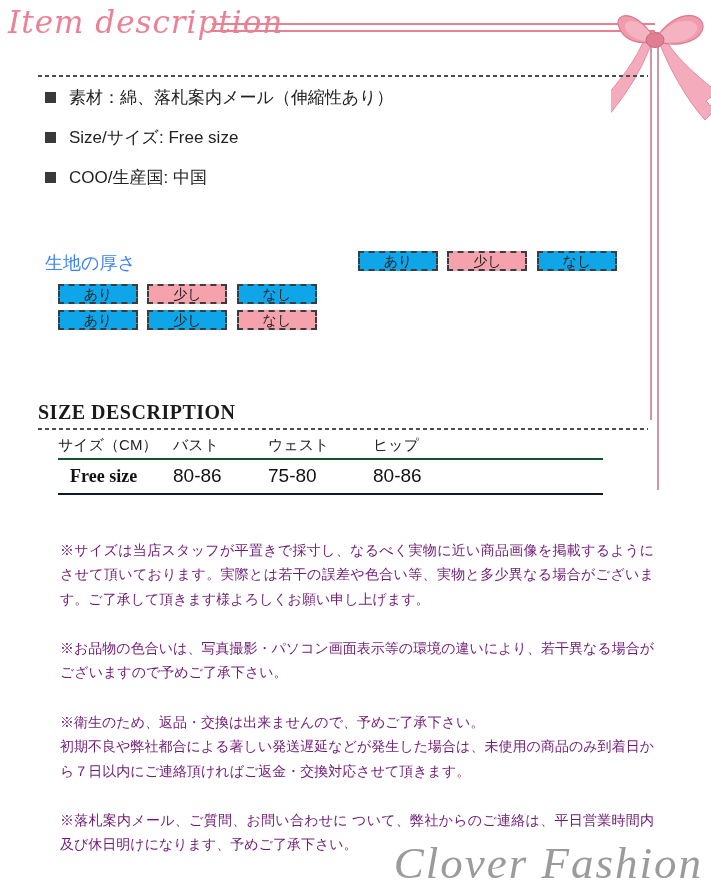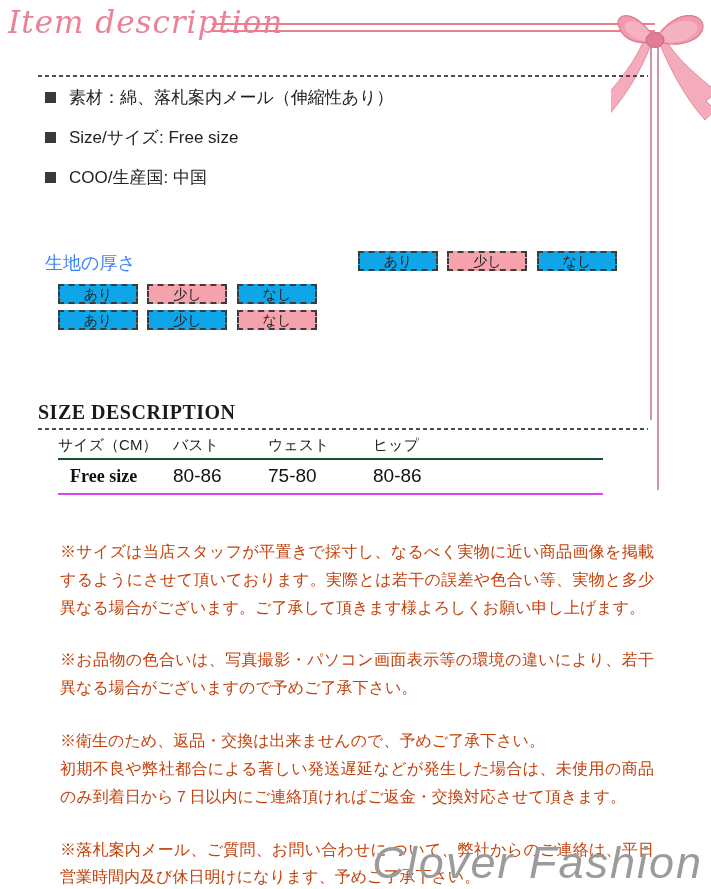--- a/index.html
+++ b/index.html
@@ -50,33 +50,33 @@
     display:inline-block; width:76px; height:16px; line-height:16px;
     border:2px dashed #3c3c3c; text-align:center; font-size:14px;
     color:#222; background:#0ea5e9; margin-right:5px;
   }
   .opt.selected { background:#f5a2ac; }
   
   .size-table { position:absolute; left:58px; top:436px; width:545px; }
   .trow { display:grid; grid-template-columns:115px 95px 105px 230px; align-items:end; }
   .thead { border-bottom:2px solid #14532d; padding-bottom:3px; }
   .thead span { font-size:15px; color:#222; }
-  .tdata { border-bottom:2px solid #d946ef; padding:5px 0 6px 0; }
+  .tdata { border-bottom:2px solid #0f172a; padding:5px 0 6px 0; }
   .tdata span { font-size:19px; color:#111; }
   .tdata .freesize {
     font-family:"Liberation Serif", serif; font-weight:bold; font-size:18px;
     padding-left:12px;
   }
   
   .notes { position:absolute; left:60px; top:538px; width:594px; }
-  .notes p { margin:0 0 25px 0; font-size:16px; line-height:1.74; color:#c2410c; text-align:justify; }
+  .notes p { margin:0 0 25px 0; font-size:14px; line-height:1.74; color:#701a75; text-align:justify; }
   
   .script-footer {
     position:absolute; right:8px; bottom:0px;
-    font-family:Liberation Sans, sans-serif; font-style:italic;
+    font-family:Liberation Serif, serif; font-style:italic;
     font-size:45px; color:#9b9b9b; letter-spacing:2px; white-space:nowrap;
   }
 </style>
 </head>
 <body>
 
 <div class="page">
 
   <div class="script-header">Item description</div>
   <div class="hline hline1"></div>

